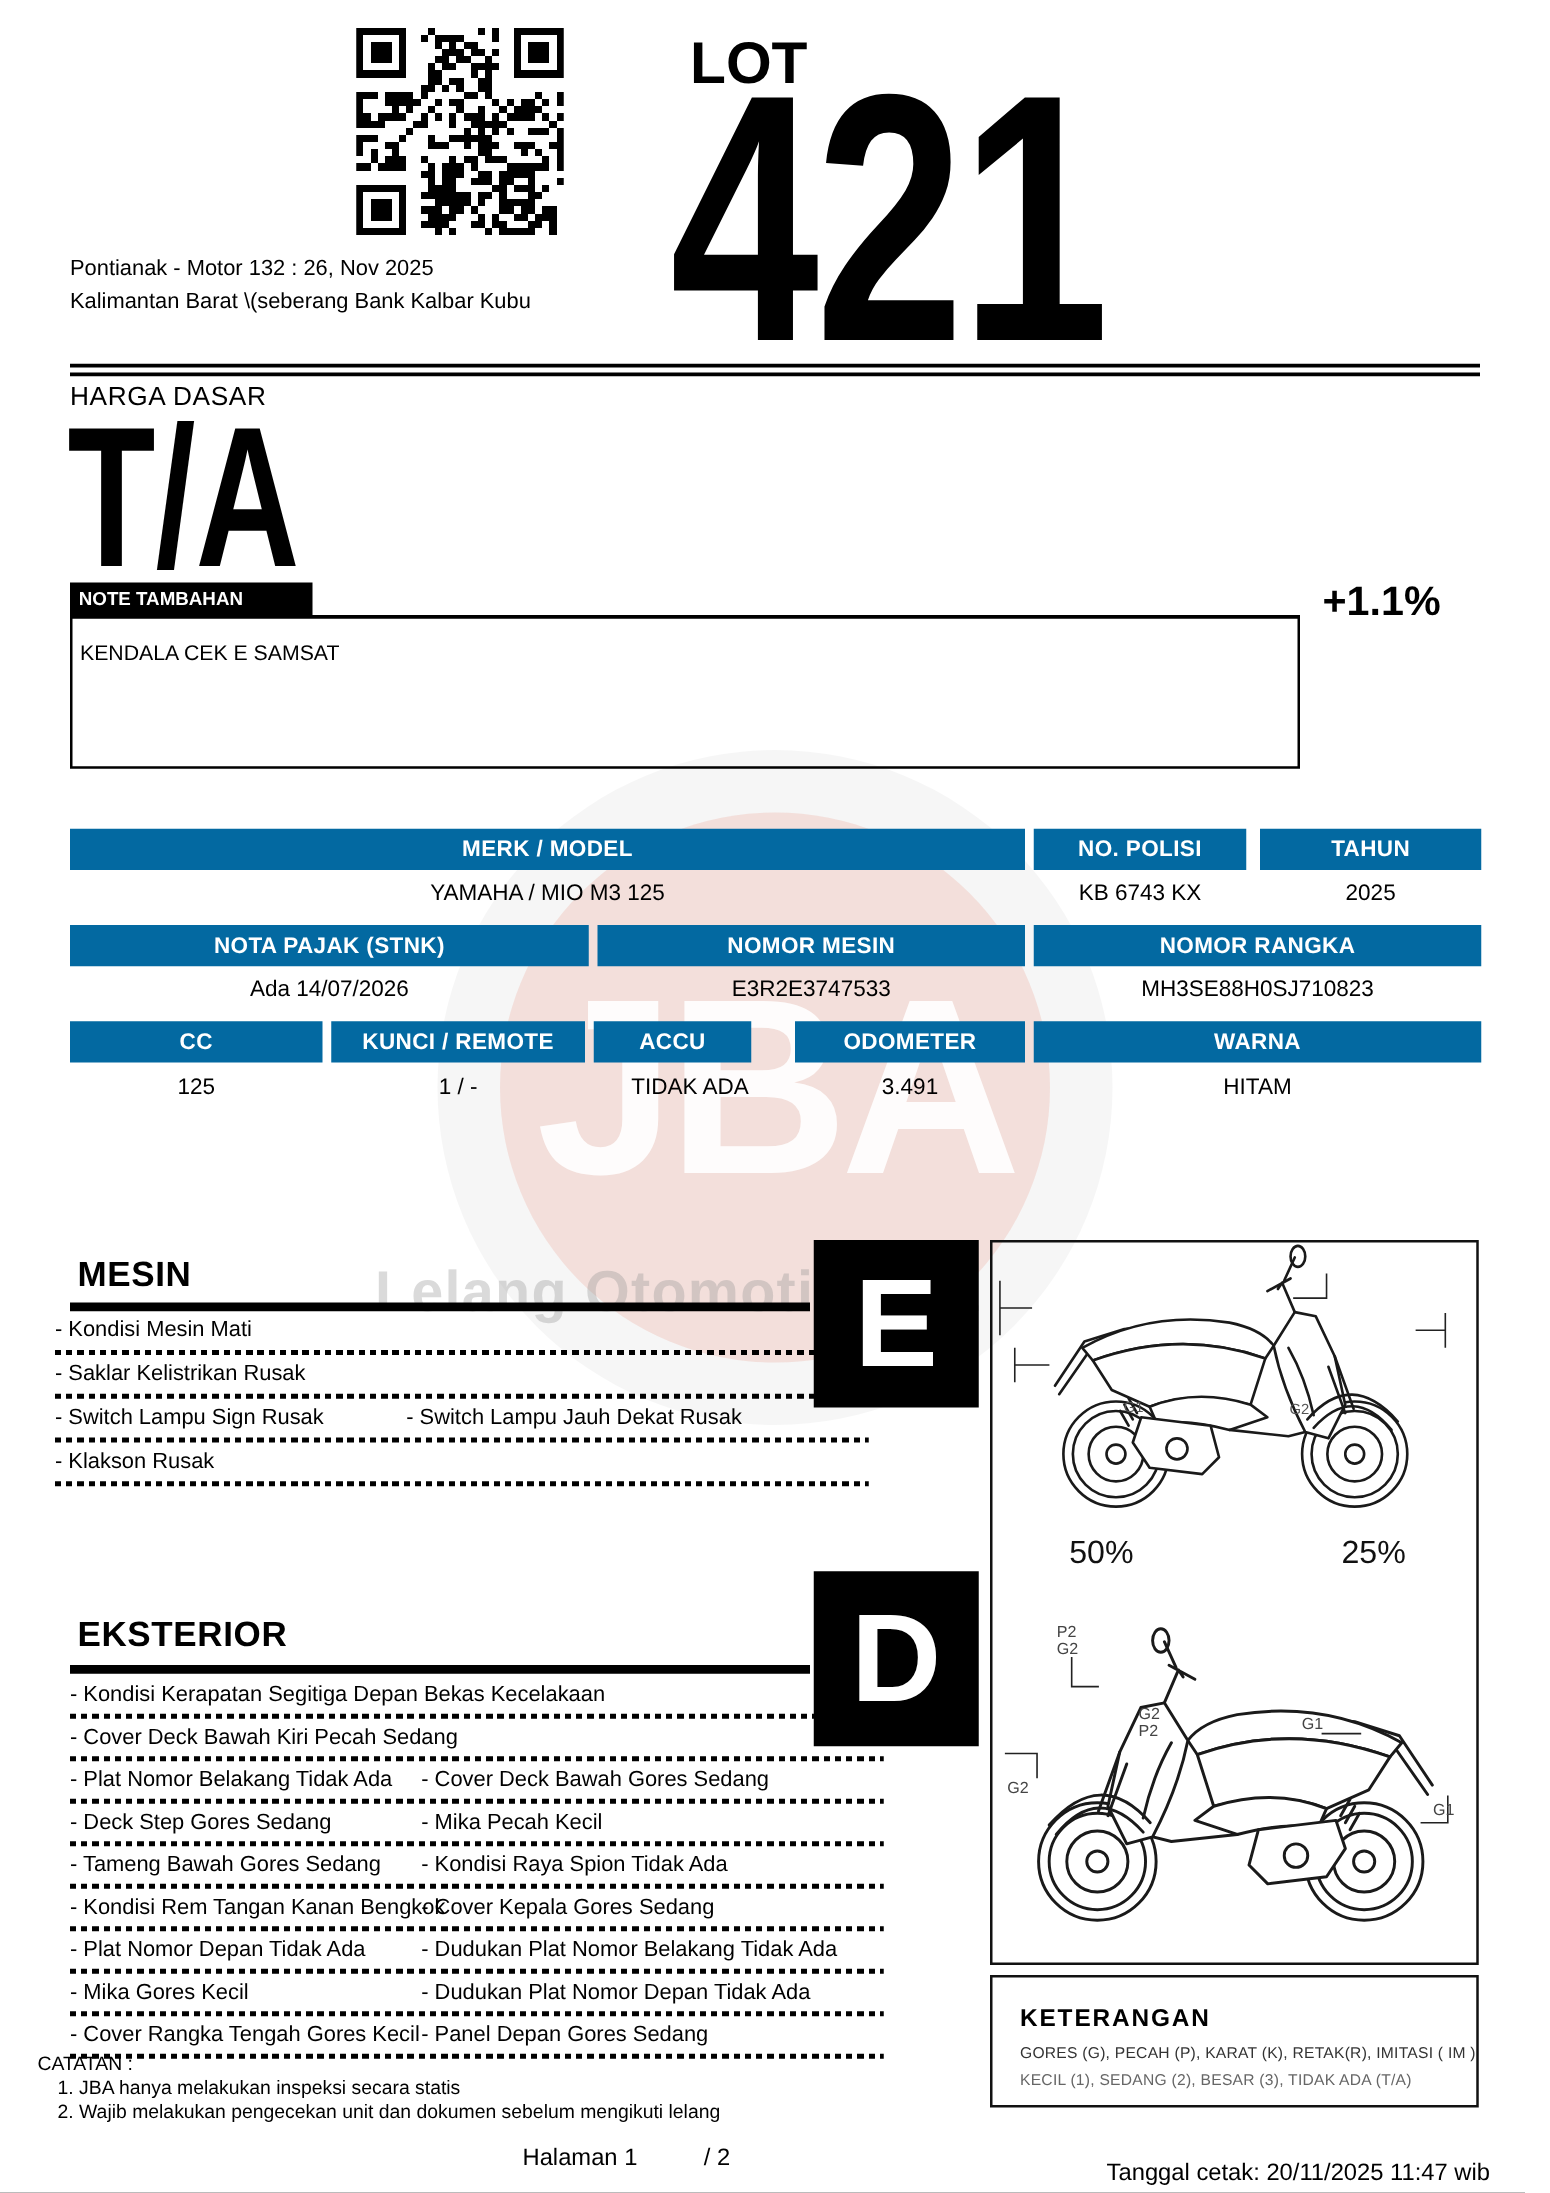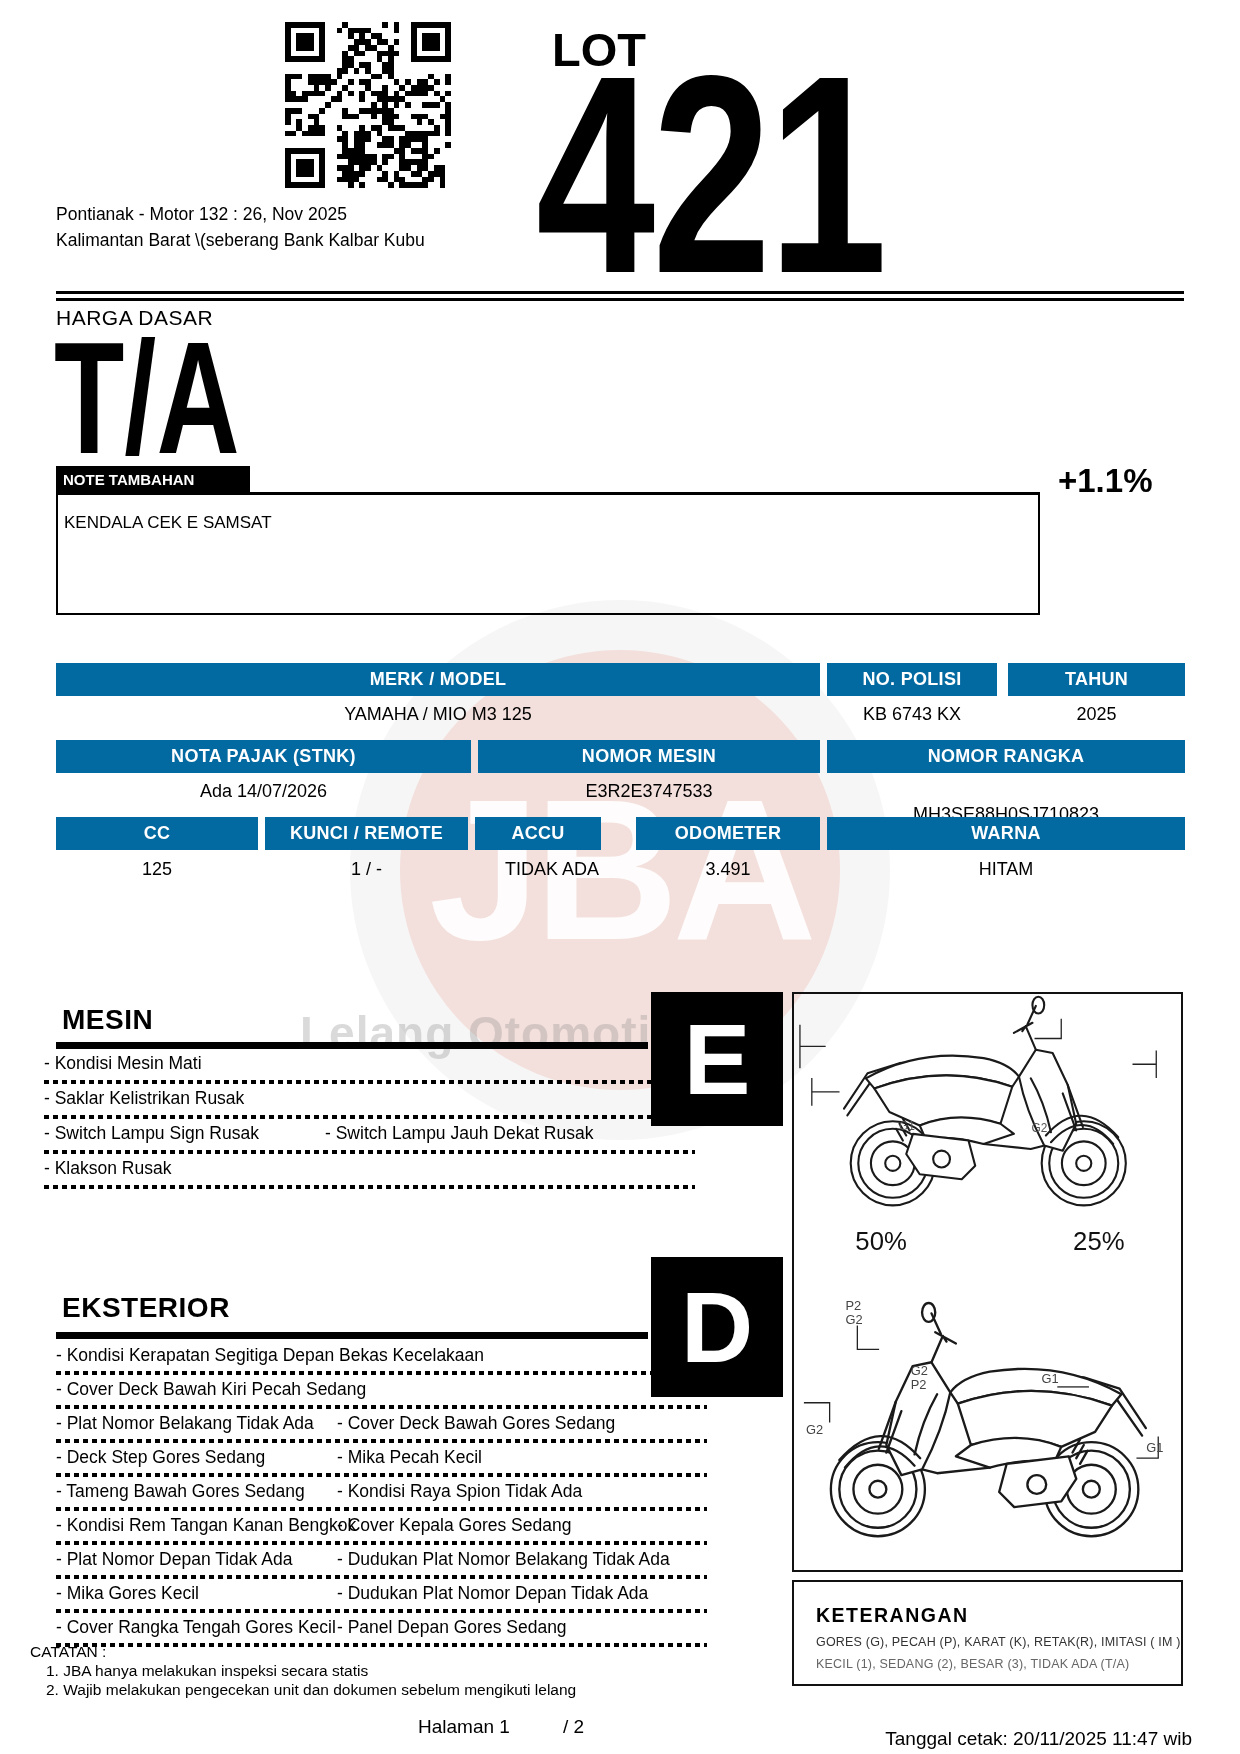--- a/index.html
+++ b/index.html
@@ -395,21 +395,21 @@
   <div class="abs hdr-cell" style="left:1008px;top:663px;width:177px;">TAHUN</div>
   <div class="abs val-cell" style="left:56px;top:700px;width:764px;">YAMAHA / MIO M3 125</div>
   <div class="abs val-cell" style="left:827px;top:700px;width:170px;">KB 6743 KX</div>
   <div class="abs val-cell" style="left:1008px;top:700px;width:177px;">2025</div>
 
   <div class="abs hdr-cell" style="left:56px;top:740px;width:415px;">NOTA PAJAK (STNK)</div>
   <div class="abs hdr-cell" style="left:478px;top:740px;width:342px;">NOMOR MESIN</div>
   <div class="abs hdr-cell" style="left:827px;top:740px;width:358px;">NOMOR RANGKA</div>
   <div class="abs val-cell" style="left:56px;top:777px;width:415px;">Ada 14/07/2026</div>
   <div class="abs val-cell" style="left:478px;top:777px;width:342px;">E3R2E3747533</div>
-  <div class="abs val-cell" style="left:827px;top:777px;width:358px;margin-top:23px;">MH3SE88H0SJ710823</div>
+  <div class="abs val-cell" style="left:827px;top:777px;width:358px;">MH3SE88H0SJ710823</div>
 
   <div class="abs hdr-cell" style="left:56px;top:817px;width:202px;">CC</div>
   <div class="abs hdr-cell" style="left:265px;top:817px;width:203px;">KUNCI / REMOTE</div>
   <div class="abs hdr-cell" style="left:475px;top:817px;width:126px;">ACCU</div>
   <div class="abs hdr-cell" style="left:636px;top:817px;width:184px;">ODOMETER</div>
   <div class="abs hdr-cell" style="left:827px;top:817px;width:358px;">WARNA</div>
   <div class="abs val-cell" style="left:56px;top:855px;width:202px;">125</div>
   <div class="abs val-cell" style="left:265px;top:855px;width:203px;">1 / -</div>
   <div class="abs val-cell" style="left:475px;top:855px;width:154px;">TIDAK ADA</div>
   <div class="abs val-cell" style="left:636px;top:855px;width:184px;">3.491</div>

